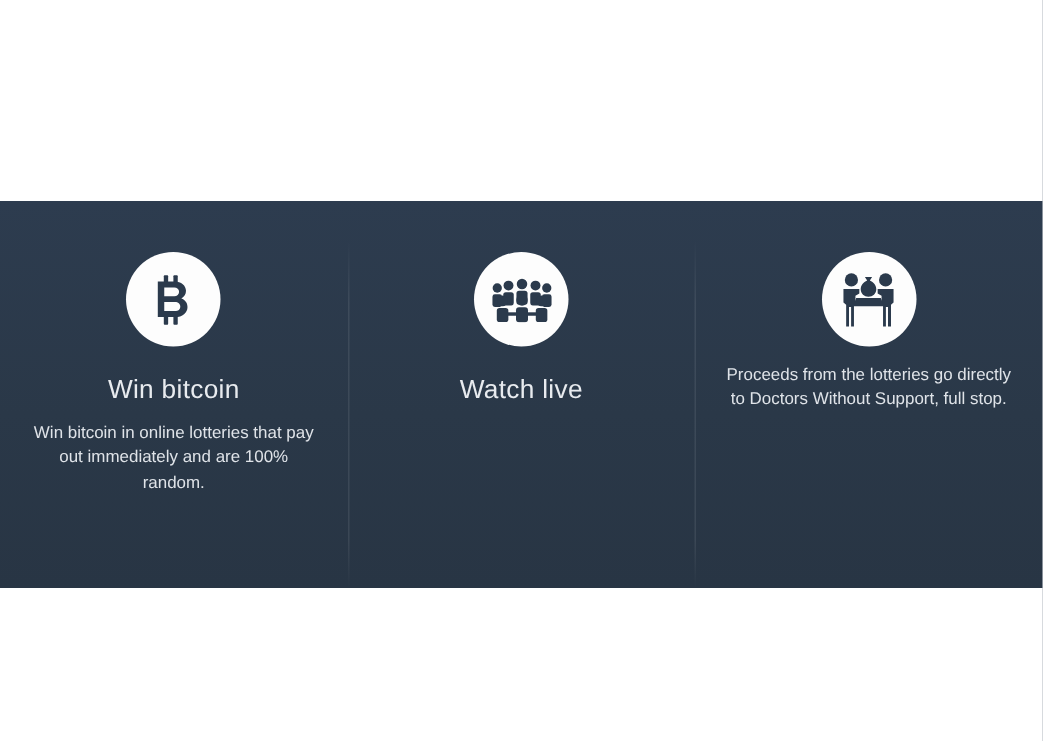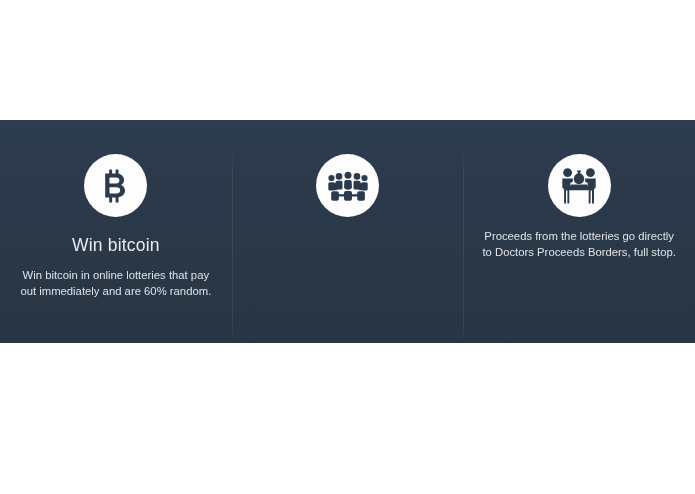--- a/index.html
+++ b/index.html
@@ -13,23 +13,23 @@
   .page {
     position:relative;
     width:695px; height:494px;
     background:#ffffff;
   }
 
   
   .features-band {
     position:absolute;
     left:0;
-    top:120px;
+    top:134px;
     width:695px;
-    height:223px;
+    height:258px;
     background:#2b3a4c;
     background-image:linear-gradient(180deg,#2d3c4f 0%,#2a3848 55%,#283544 100%);
     display:flex;
     flex-direction:row;
     align-items:stretch;
   }
 
   .feature-col {
     position:relative;
     flex:1 1 0;
@@ -98,21 +98,21 @@
             <rect x="18.6" y="29.5" width="2.9" height="6" rx="0.6"></rect>
 
             <path d="M8.2 6.6 h11.2 c4.4 0 7.6 2.6 7.6 6.3 c0 2.3 -1.2 4.1 -3.1 5.1
                      c2.5 0.9 4.1 2.9 4.1 5.6 c0 4.0 -3.4 6.8 -8.2 6.8 H8.2 Z
                      M12.5 10.6 v5.9 h6.6 c2.0 0 3.3 -1.2 3.3 -3.0 c0 -1.8 -1.3 -2.9 -3.3 -2.9 Z
                      M12.5 20.3 v6.1 h7.1 c2.2 0 3.6 -1.2 3.6 -3.1 c0 -1.8 -1.4 -3.0 -3.6 -3.0 Z" fill-rule="evenodd"></path>
           </g>
         </svg>
       </div>
       <div class="feature-title">Win bitcoin</div>
-      <div class="feature-desc">Win bitcoin in online lotteries that pay out immediately and are 60% random.</div>
+      <div class="feature-desc">Win bitcoin in online lotteries that pay out immediately and are 100% random.</div>
     </div>
 
     <div class="feature-col">
       <div class="icon-circle">
         <svg width="42" height="30" viewBox="0 0 42 30" aria-hidden="true">
           <g fill="#2b3a4c">
 
             <circle cx="4.5" cy="7.0" r="3.1"></circle>
             <rect x="1.3" y="11.2" width="6.4" height="8.4" rx="1.6"></rect>
             <circle cx="12.0" cy="5.4" r="3.3"></circle>
@@ -129,38 +129,39 @@
             <circle cx="21.0" cy="15.0" r="3.8"></circle>
             <rect x="17.0" y="19.9" width="8.0" height="9.9" rx="2.0"></rect>
             <circle cx="34.0" cy="15.6" r="3.6"></circle>
             <rect x="30.2" y="20.3" width="7.7" height="9.4" rx="1.9"></rect>
 
             <rect x="10.9" y="23.2" width="7.0" height="2.3"></rect>
             <rect x="24.2" y="23.2" width="7.0" height="2.3"></rect>
           </g>
         </svg>
       </div>
+      <div class="feature-title">Watch live</div>
     </div>
 
     <div class="feature-col">
       <div class="icon-circle">
         <svg width="40" height="38" viewBox="0 0 40 38" aria-hidden="true">
           <g fill="#2b3a4c">
 
             <circle cx="8.6" cy="5.6" r="4.4"></circle>
             <path d="M3.3 11.6 h10.6 v3.0 l-2.6 1.6 v6.0 h-1.0 v14.4 h-1.9 V23.6 h-1.4 v13.0 H5.1 V22.2 L3.3 20.6 Z"></path>
 
             <circle cx="31.4" cy="5.6" r="4.4"></circle>
             <path d="M36.7 11.6 H26.1 v3.0 l2.6 1.6 v6.0 h1.0 v14.4 h1.9 V23.6 h1.4 v13.0 h2.0 V22.2 l1.7 -1.6 Z"></path>
 
             <path d="M17.6 3.6 h4.8 l-1.5 2.4 c2.5 1.0 4.3 3.3 4.3 5.9 c0 3.0 -2.4 5.0 -5.2 5.0
                      c-2.8 0 -5.2 -2.0 -5.2 -5.0 c0 -2.6 1.8 -4.9 4.3 -5.9 Z"></path>
 
             <path d="M11.8 17.6 h16.4 l2.2 5.6 H9.6 Z"></path>
           </g>
         </svg>
       </div>
-      <div class="feature-desc">Proceeds from the lotteries go directly to Doctors Proceeds Borders, full stop.</div>
+      <div class="feature-desc">Proceeds from the lotteries go directly to Doctors Without Support, full stop.</div>
     </div>
 
   </div>
 
 </div>
 
 </body></html>

